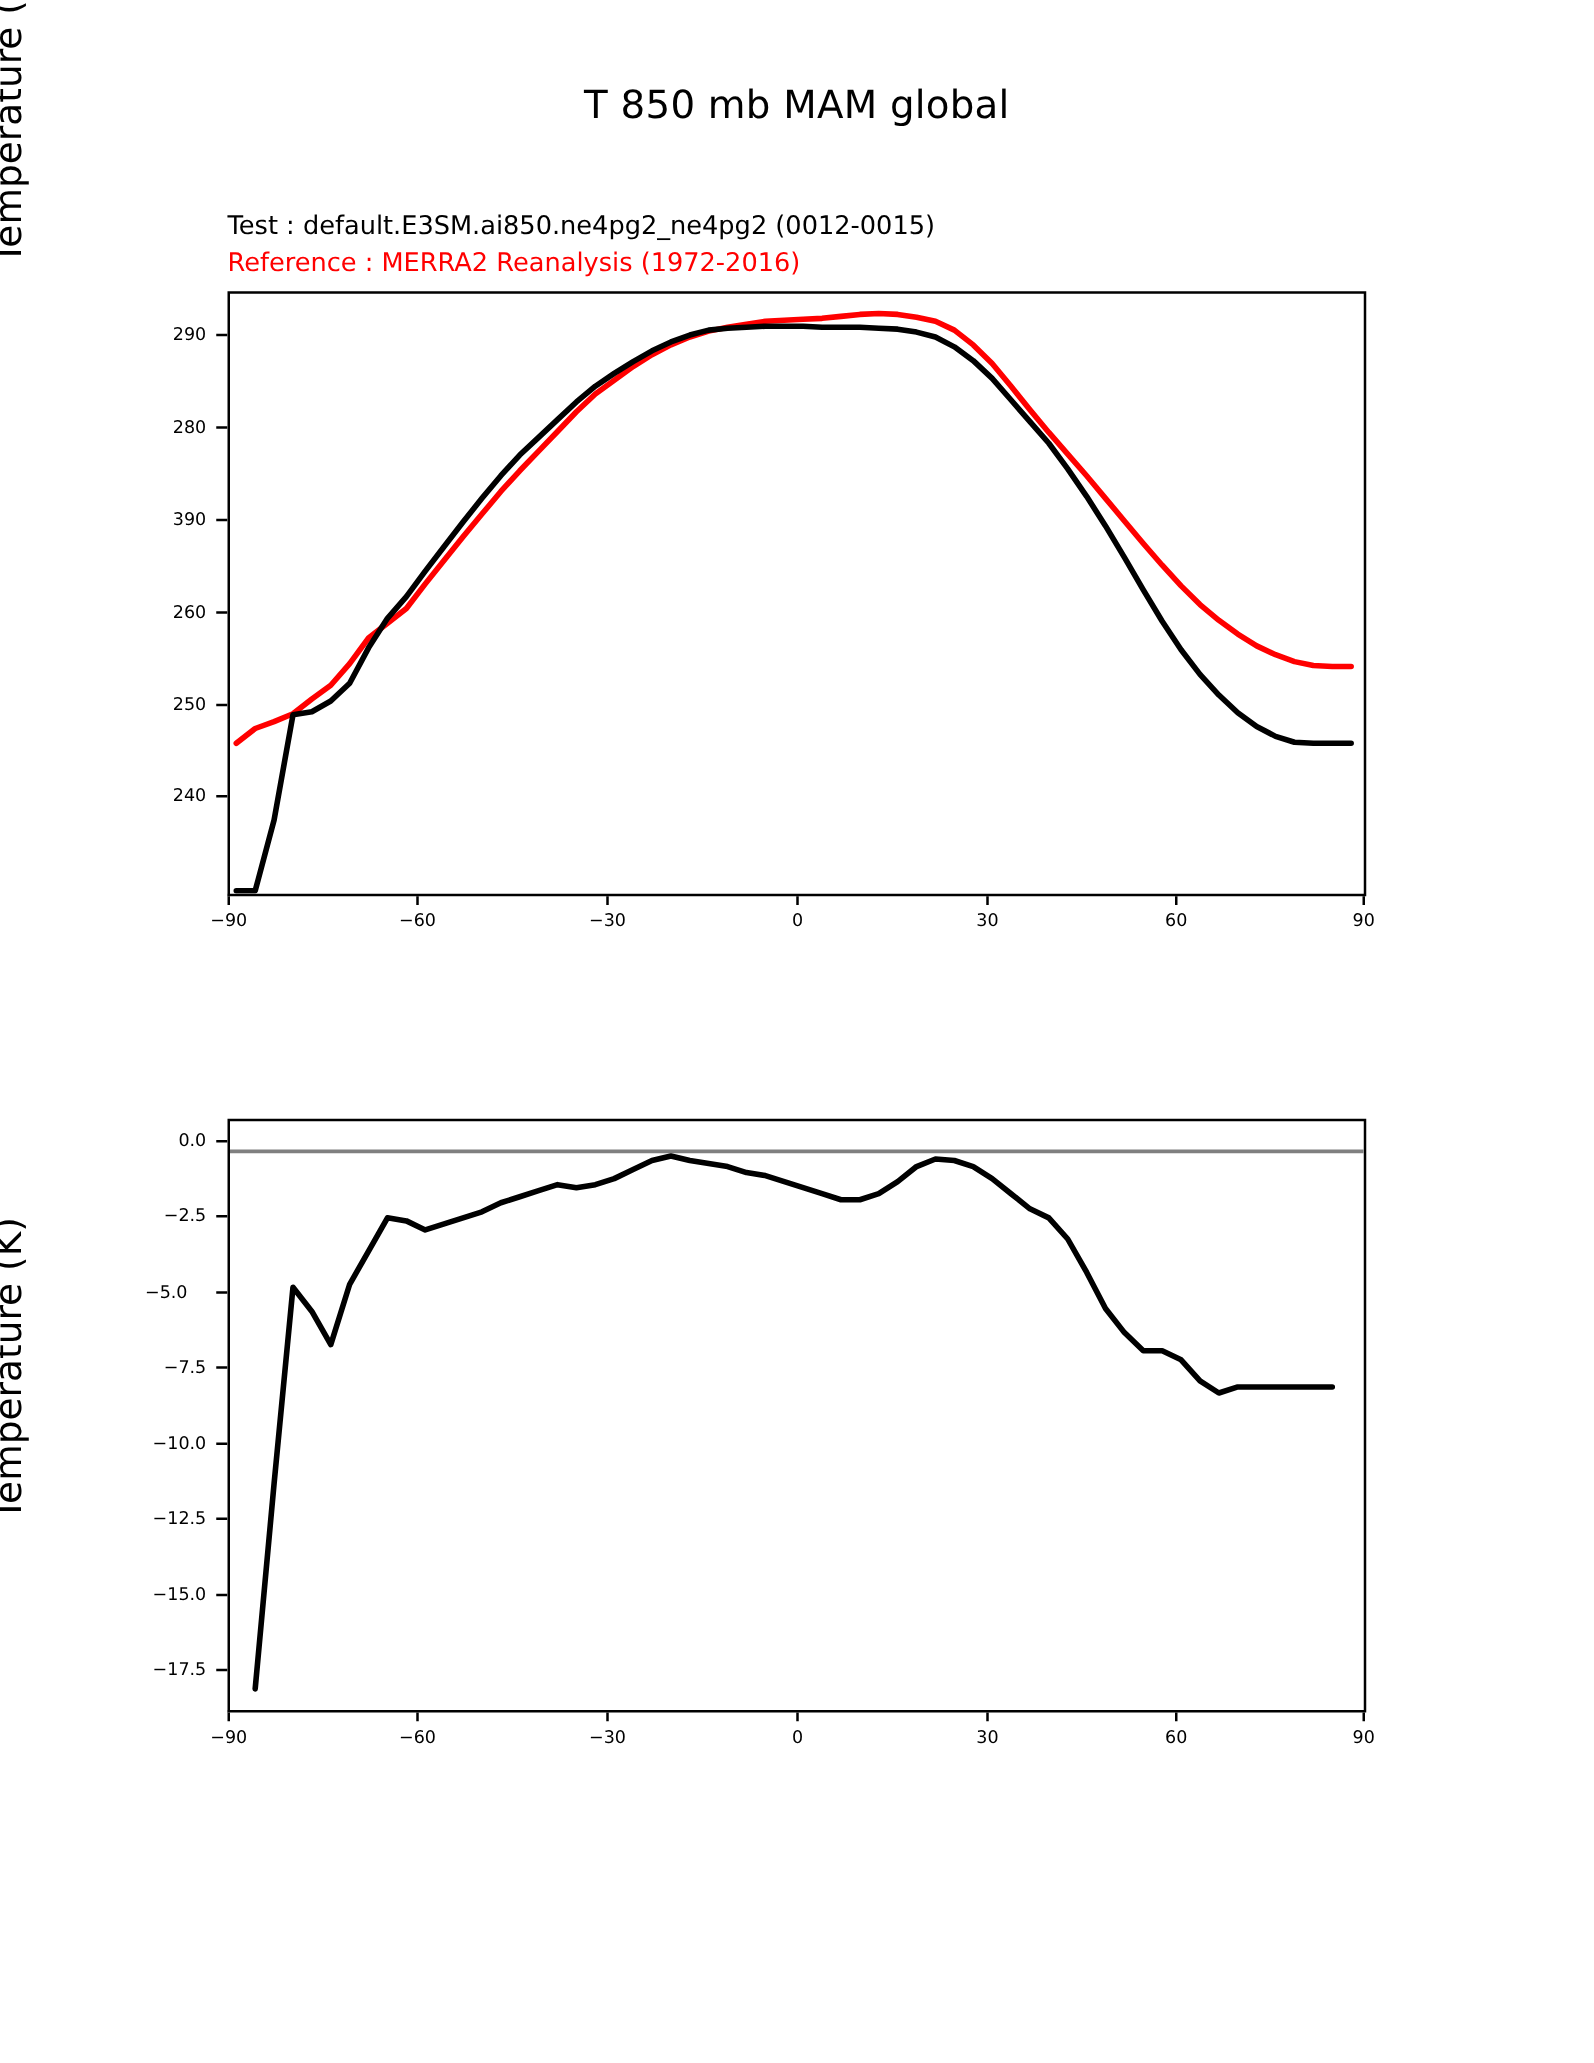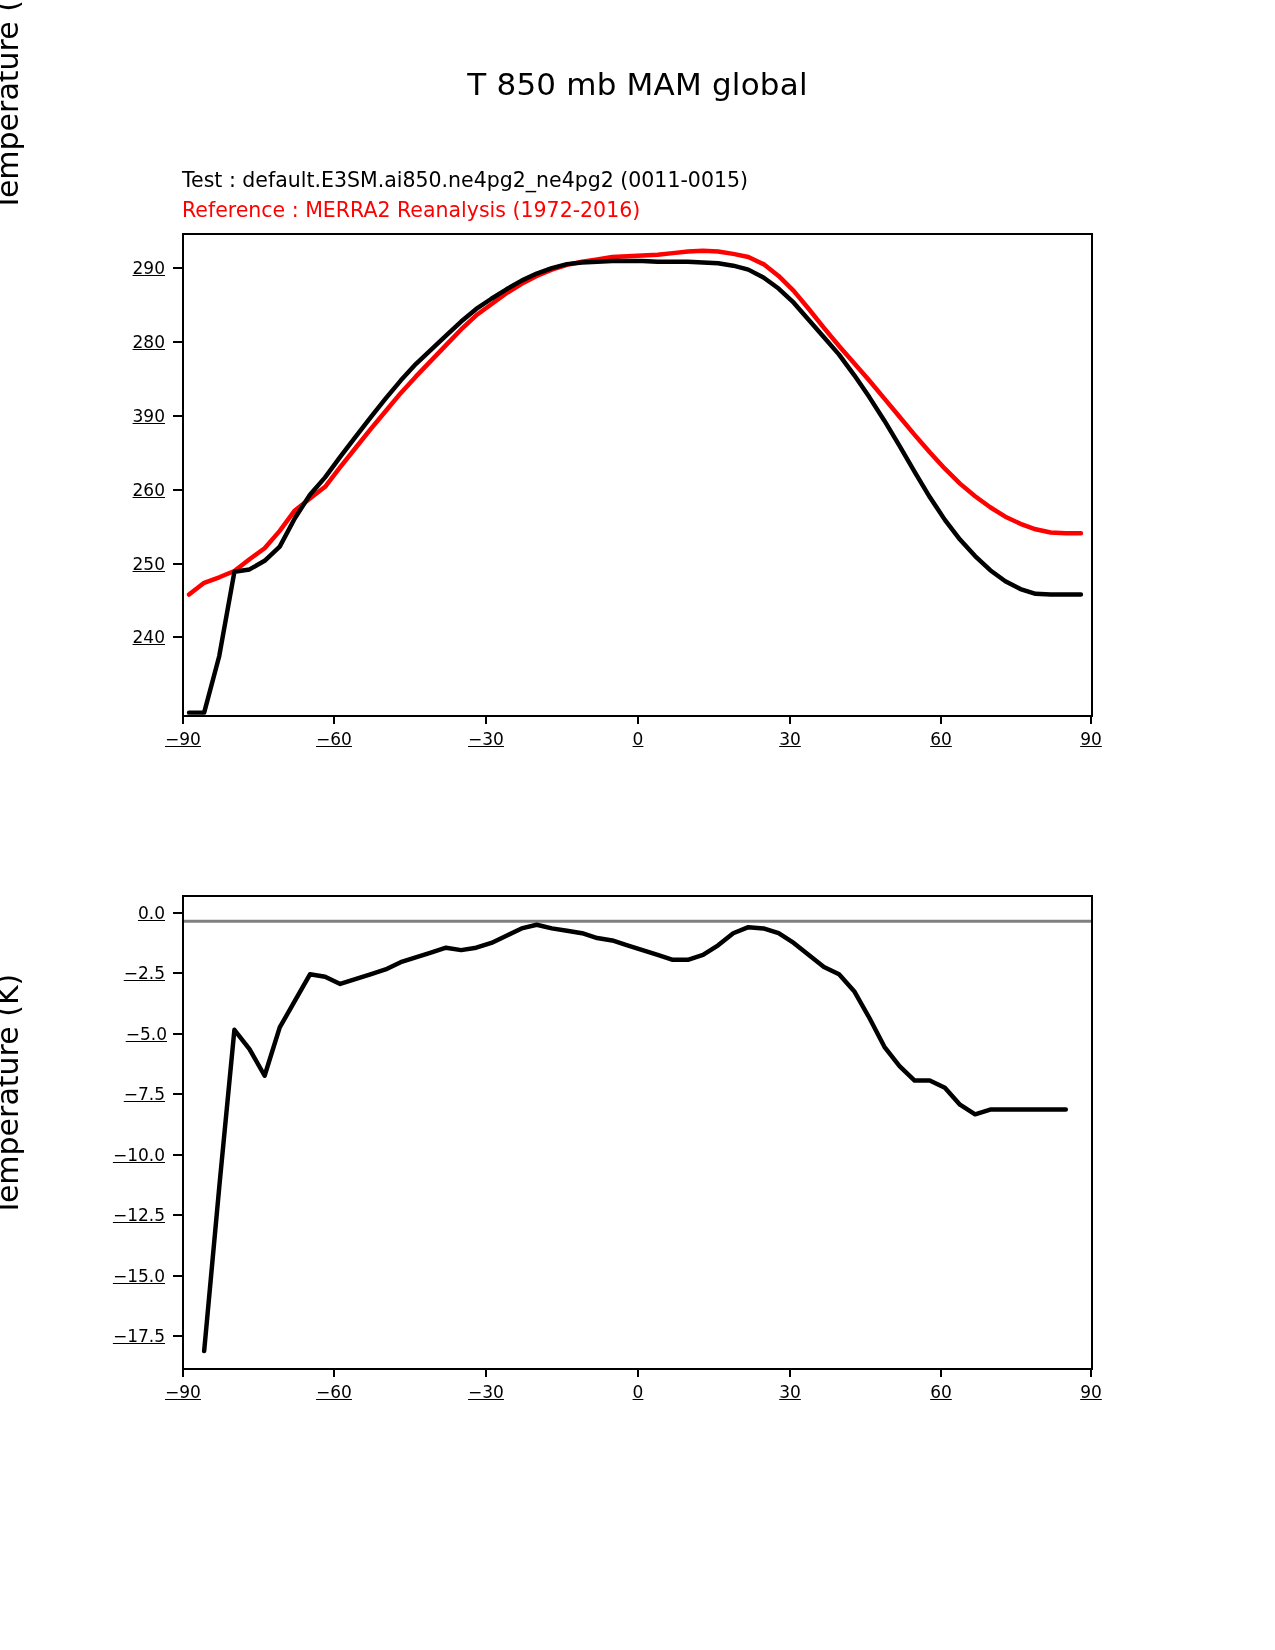--- a/index.html
+++ b/index.html
@@ -77,24 +77,23 @@
     width: 470px;
     transform: rotate(-90deg);
     transform-origin: 0 0;
     font-size: 30px;
     text-align: center;
     color: #000;
     pointer-events: none;
   }
   .tick-label {
     position: absolute;
-    font-size: 17px;
+    font-size: 14px;
     color: #000;
     white-space: nowrap;
-    text-decoration: underline;
   }
   .ytick {
     text-align: right;
     transform: translateY(-50%);
   }
   .xtick {
     text-align: center;
     transform: translateX(-50%);
   }
   
@@ -123,21 +122,21 @@
   }
 </style>
 </head>
 <body>
 
 <div class="figure">
 
   <div id="main-title">T 850 mb MAM global</div>
 
   <div class="legend-block">
-    <div class="legend-test">Test : default.E3SM.ai850.ne4pg2_ne4pg2 (0011-0015)</div>
+    <div class="legend-test">Test : default.E3SM.ai850.ne4pg2_ne4pg2 (0012-0015)</div>
     <div class="legend-ref">Reference : MERRA2 Reanalysis (1972-2016)</div>
   </div>
 
   <div class="ylabel-top">Temperature (K)</div>
 
   <div class="tick-label ytick" style="left:110px; top:268px; width:55px;">290</div>
   <div class="tick-label ytick" style="left:110px; top:342px; width:55px;">280</div>
   <div class="tick-label ytick" style="left:110px; top:416px; width:55px;">390</div>
   <div class="tick-label ytick" style="left:110px; top:490px; width:55px;">260</div>
   <div class="tick-label ytick" style="left:110px; top:564px; width:55px;">250</div>
@@ -170,21 +169,21 @@
     <svg id="panel-top-svg" viewBox="0 0 911 484" preserveAspectRatio="none">
       <polyline id="line-reference" fill="none" stroke="#ff0000" stroke-width="4.5" stroke-linejoin="round" stroke-linecap="round" points="5.06,362.60 20.24,350.70 35.43,345.15 50.61,338.80 65.79,326.90 80.98,315.79 96.16,298.33 111.34,277.70 126.53,265.80 141.71,253.90 156.89,234.07 172.08,215.02 187.26,195.98 202.44,177.73 217.63,159.48 232.81,142.82 247.99,126.95 263.18,111.08 278.36,95.21 293.54,80.93 308.73,69.82 323.91,58.71 339.09,49.19 354.28,41.26 369.46,34.91 384.64,30.15 399.83,26.98 415.01,24.60 430.19,22.22 445.38,21.42 460.56,20.63 475.74,19.84 490.93,18.25 506.11,16.66 521.29,15.87 536.48,16.66 551.66,19.04 566.84,22.22 582.03,29.36 597.21,41.26 612.39,56.33 627.58,74.58 642.76,93.63 657.94,111.88 673.13,129.33 688.31,146.79 703.49,165.04 718.68,183.29 733.86,201.53 749.04,218.99 764.23,235.65 779.41,250.73 794.59,263.42 809.78,274.53 824.96,284.05 840.14,291.19 855.33,296.75 870.51,299.92 885.69,300.71 900.88,300.71"></polyline>
       <polyline id="line-test" fill="none" stroke="#000000" stroke-width="4.5" stroke-linejoin="round" stroke-linecap="round" points="5.06,481.62 20.24,481.62 35.43,424.49 50.61,339.59 65.79,337.21 80.98,328.49 96.16,314.20 111.34,285.64 126.53,261.84 141.71,244.38 156.89,223.75 172.08,203.91 187.26,184.08 202.44,165.04 217.63,146.79 232.81,130.12 247.99,115.84 263.18,101.56 278.36,87.28 293.54,74.58 308.73,64.27 323.91,54.75 339.09,46.02 354.28,38.88 369.46,33.32 384.64,29.36 399.83,27.77 415.01,26.98 430.19,26.18 445.38,26.18 460.56,26.18 475.74,26.98 490.93,26.98 506.11,26.98 521.29,27.77 536.48,28.56 551.66,30.94 566.84,34.91 582.03,42.85 597.21,53.95 612.39,68.24 627.58,85.69 642.76,103.15 657.94,120.60 673.13,141.23 688.31,163.45 703.49,187.25 718.68,212.64 733.86,238.83 749.04,264.22 764.23,287.23 779.41,307.06 794.59,323.72 809.78,338.01 824.96,349.11 840.14,357.05 855.33,361.81 870.51,362.60 885.69,362.60 900.88,362.60"></polyline>
     </svg>
   </div>
 
   <div class="ylabel-bot">Temperature (K)</div>
 
   <div class="tick-label ytick" style="left:85px; top:913px; width:80px;">0.0</div>
   <div class="tick-label ytick" style="left:85px; top:973px; width:80px;">−2.5</div>
-  <div class="tick-label ytick" style="left:87px; top:1034px; width:80px;">−5.0</div>
+  <div class="tick-label ytick" style="left:70px; top:1034px; width:80px;">−5.0</div>
   <div class="tick-label ytick" style="left:85px; top:1094px; width:80px;">−7.5</div>
   <div class="tick-label ytick" style="left:85px; top:1155px; width:80px;">−10.0</div>
   <div class="tick-label ytick" style="left:85px; top:1215px; width:80px;">−12.5</div>
   <div class="tick-label ytick" style="left:85px; top:1276px; width:80px;">−15.0</div>
   <div class="tick-label ytick" style="left:85px; top:1336px; width:80px;">−17.5</div>
 
   <div class="tickmark" style="left:173px; top:912px; width:9px; height:2.2px;"></div>
   <div class="tickmark" style="left:173px; top:972px; width:9px; height:2.2px;"></div>
   <div class="tickmark" style="left:173px; top:1033px; width:9px; height:2.2px;"></div>
   <div class="tickmark" style="left:173px; top:1093px; width:9px; height:2.2px;"></div>

